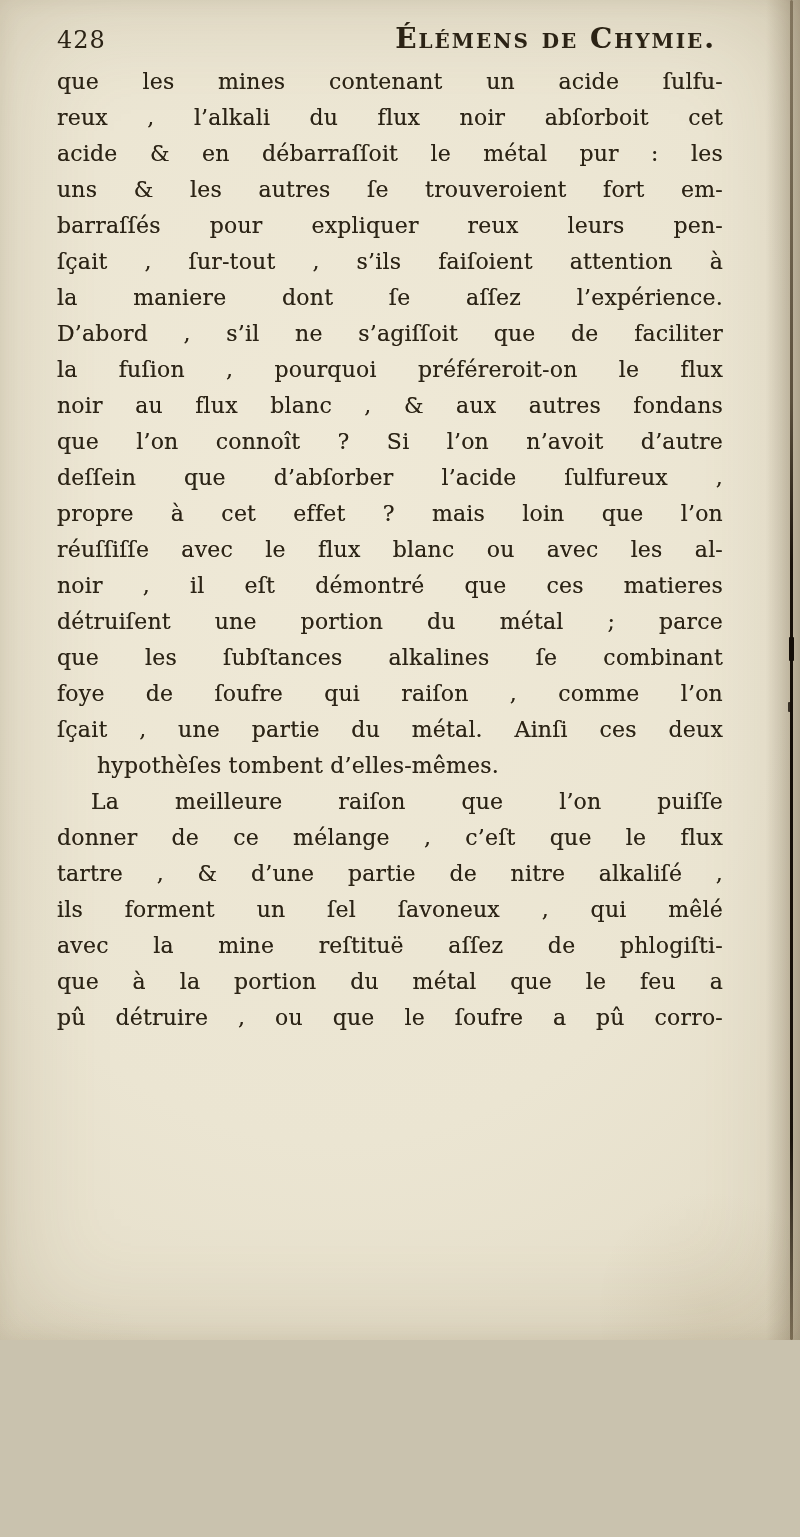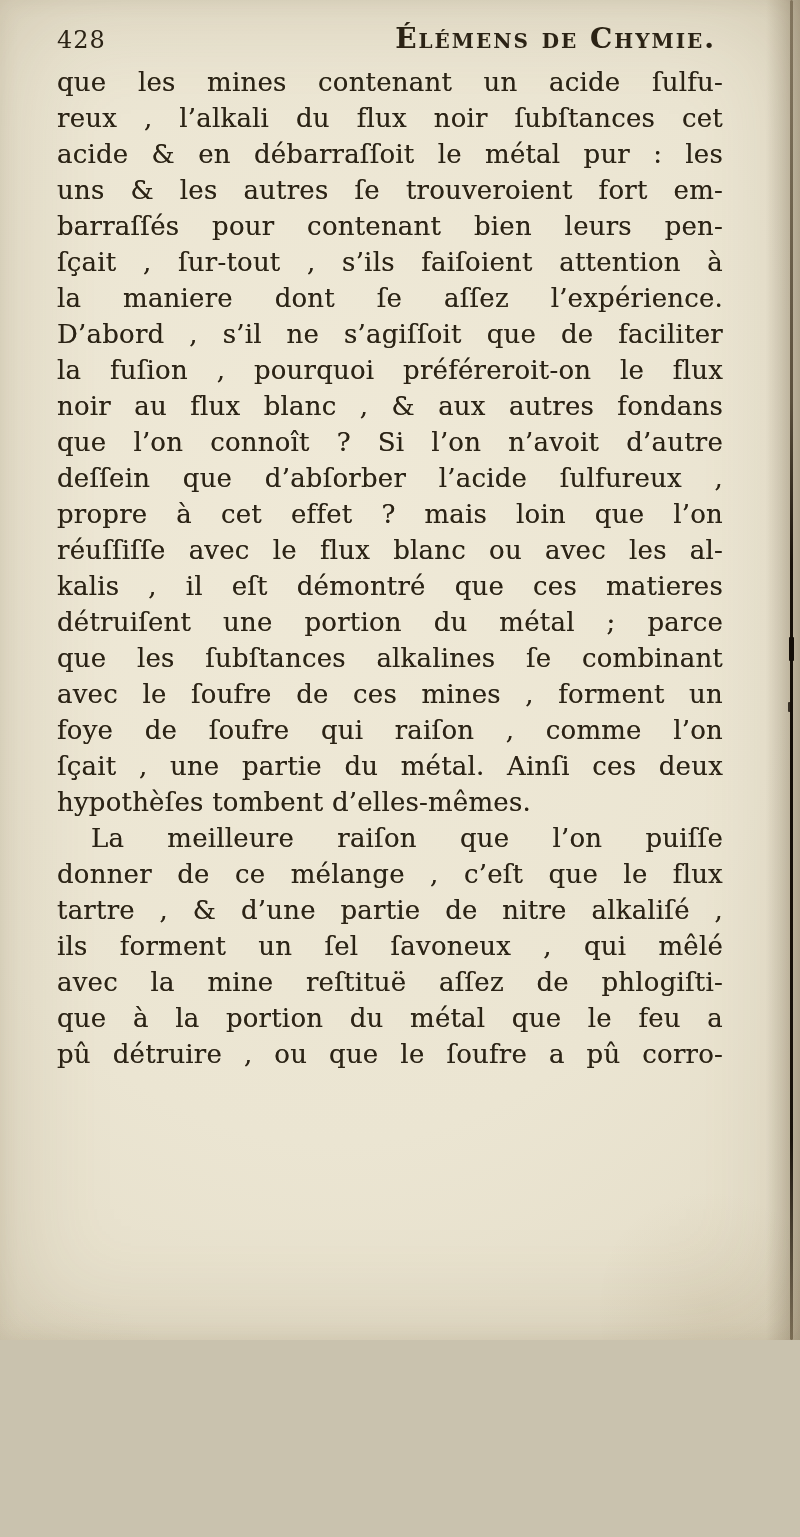--- a/index.html
+++ b/index.html
@@ -83,32 +83,33 @@
     letter-spacing: 2px;
     font-weight: bold;
   }
 
   .text-block {
     position: absolute;
     left: 57px;
     top: 64px;
     width: 666px;
     color: #2b2315;
-    font-size: 26px;
+    font-size: 22px;
     line-height: 36px;
     letter-spacing: 0.2px;
     text-shadow: 0 0 0.5px rgba(43, 35, 21, 0.55);
   }
   .line {
     height: 36px;
     text-align: justify;
     text-align-last: justify;
   }
   .line.para-end {
     text-align-last: left;
+    margin-left: 40px;
   }
   .line.indent {
     text-indent: 34px;
   }
 </style>
 </head>
 <body>
 
 <div class="page">
 
@@ -116,37 +117,36 @@
   <div class="stain s2"></div>
 
   <header class="running-head">
     <span class="page-number">428</span>
     <span class="running-title">Élémens de Chymie.</span>
   </header>
 
   <main class="text-block">
 
   <div class="line">que les mines contenant un acide ſulfu-</div>
-      <div class="line">reux , l’alkali du flux noir ſubſtances cet</div>
+      <div class="line">reux , l’alkali du flux noir abſorboit cet</div>
       <div class="line">acide &amp; en débarraſſoit le métal pur : les</div>
       <div class="line">uns &amp; les autres ſe trouveroient fort em-</div>
-      <div class="line">barraſſés pour contenant bien leurs pen-</div>
+      <div class="line">barraſſés pour expliquer reux leurs pen-</div>
       <div class="line">ſçait , ſur-tout , s’ils faiſoient attention à</div>
       <div class="line">la maniere dont ſe aſſez l’expérience.</div>
       <div class="line">D’abord , s’il ne s’agiſſoit que de faciliter</div>
       <div class="line">la fuſion , pourquoi préféreroit-on le flux</div>
       <div class="line">noir au flux blanc , &amp; aux autres fondans</div>
       <div class="line">que l’on connoît ? Si l’on n’avoit d’autre</div>
       <div class="line">deſſein que d’abſorber l’acide ſulfureux ,</div>
       <div class="line">propre à cet effet ? mais loin que l’on</div>
       <div class="line">réuſſiſſe avec le flux blanc ou avec les al-</div>
-      <div class="line">kalis , il eſt démontré que ces matieres</div>
+      <div class="line">noir , il eſt démontré que ces matieres</div>
       <div class="line">détruiſent une portion du métal ; parce</div>
       <div class="line">que les ſubſtances alkalines ſe combinant</div>
-      <div class="line">avec le ſoufre de ces mines , forment un</div>
       <div class="line">foye de ſoufre qui raiſon , comme l’on</div>
       <div class="line">ſçait , une partie du métal. Ainſi ces deux</div>
       <div class="line para-end">hypothèſes tombent d’elles-mêmes.</div>
       <div class="line indent">La meilleure raiſon que l’on puiſſe</div>
       <div class="line">donner de ce mélange , c’eſt que le flux</div>
       <div class="line">tartre , &amp; d’une partie de nitre alkaliſé ,</div>
       <div class="line">ils forment un ſel ſavoneux , qui mêlé</div>
       <div class="line">avec la mine reſtituë aſſez de phlogiſti-</div>
       <div class="line">que à la portion du métal que le feu a</div>
       <div class="line">pû détruire , ou que le ſoufre a pû corro-</div>

